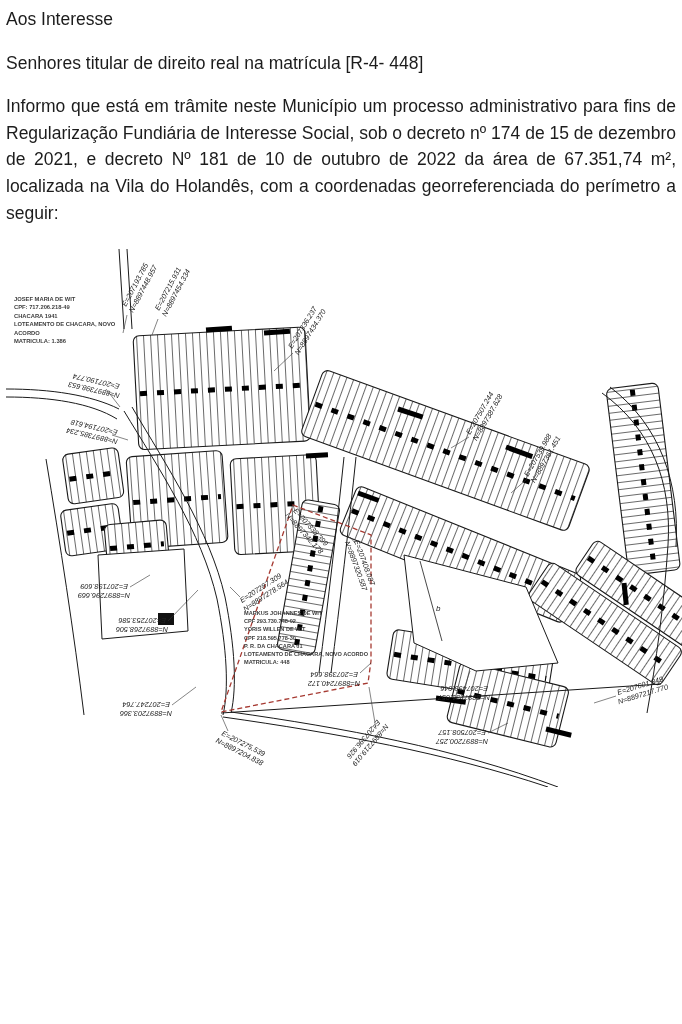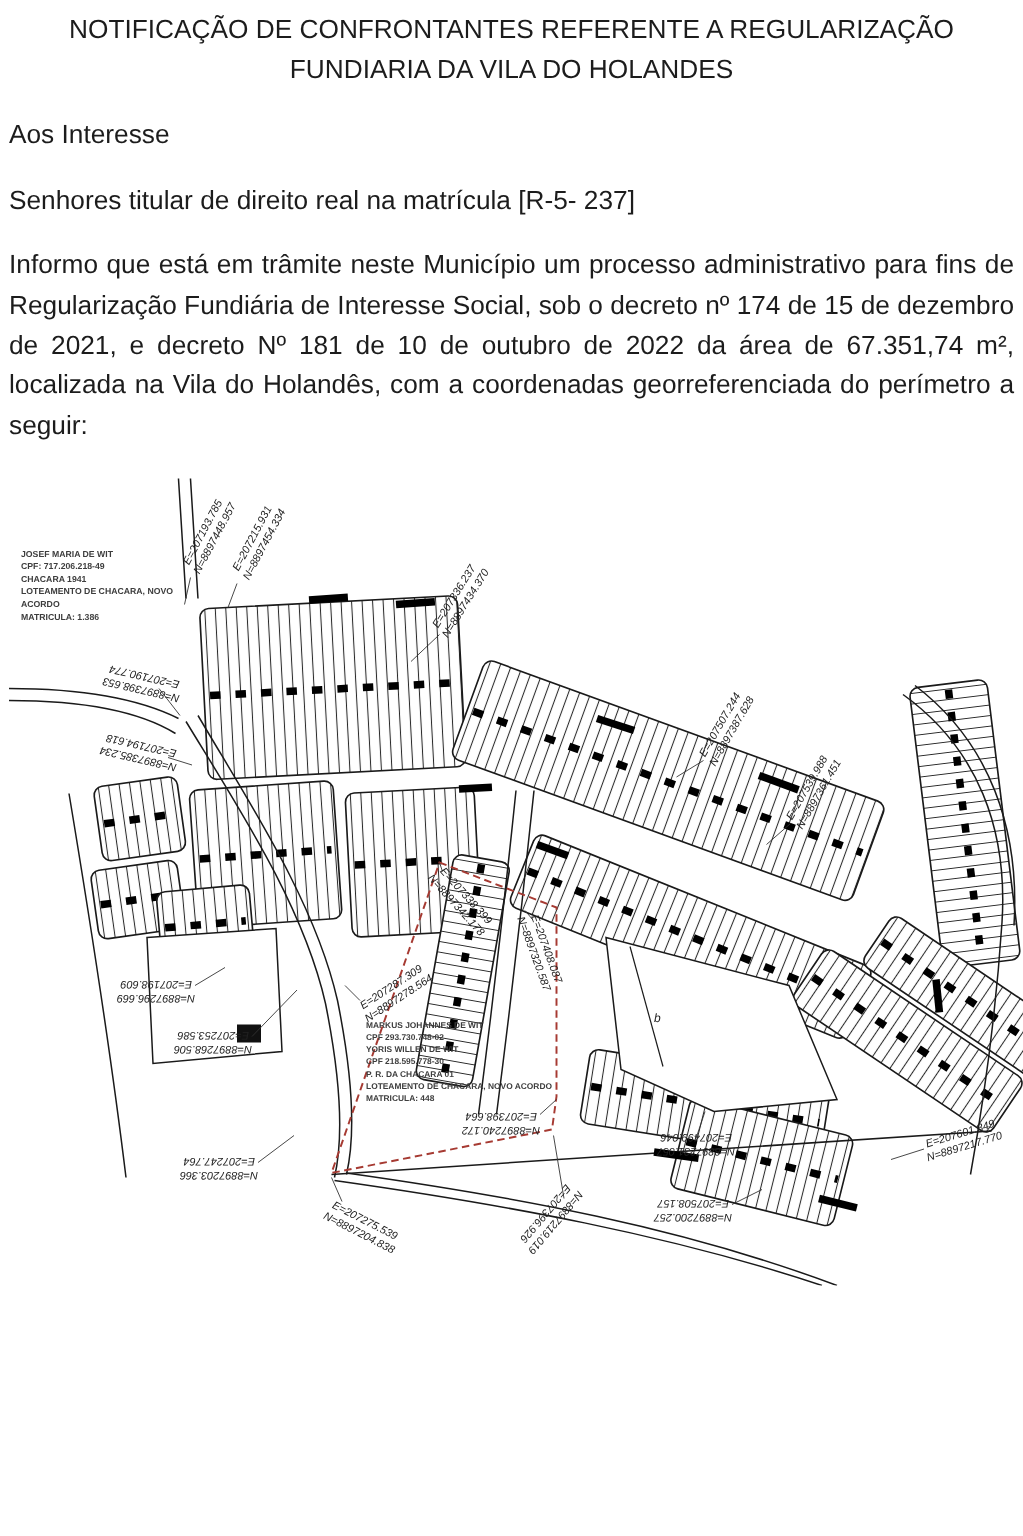--- a/index.html
+++ b/index.html
@@ -13,23 +13,22 @@
   figure{margin:0;}
   svg text.coord{font-family:"Liberation Sans",sans-serif;font-style:italic;
      font-size:7.3px;fill:#222;}
   svg text.owner{font-family:"Liberation Sans",sans-serif;font-weight:700;
      fill:#3d3d3d;}
 </style>
 </head>
 <body>
 
 <div class="page">
-  <h1>NOTIFICAÇÃO DE CONFRONTANTES REFERENTE A REGULARIZAÇÃO FUNDIARIA DA VILA DO HOLANDES</h1>
   <p>Aos Interesse</p>
-  <p>Senhores titular de direito real na matrícula [R-5- 237]</p>
+  <p>Senhores titular de direito real na matrícula [R-4- 448]</p>
   <p class="just">Informo que está em trâmite neste Município um processo administrativo para fins de Regularização Fundiária de Interesse Social, sob o decreto nº 174 de 15 de dezembro de 2021, e decreto Nº 181 de 10 de outubro de 2022 da área de 67.351,74 m², localizada na Vila do Holandês, com a coordenadas georreferenciada do perímetro a seguir:</p>
 
   <figure>
     <svg id="map-svg" width="682" height="544" viewBox="0 0 682 544">
       <defs>
         <pattern id="lotsV" patternUnits="userSpaceOnUse" width="7" height="200">
           <rect width="7" height="200" fill="#ffffff"></rect>
           <line x1="3.5" y1="0" x2="3.5" y2="200" stroke="#2a2a2a" stroke-width="0.7"></line>
         </pattern>
         <pattern id="lotsH" patternUnits="userSpaceOnUse" width="200" height="7">

